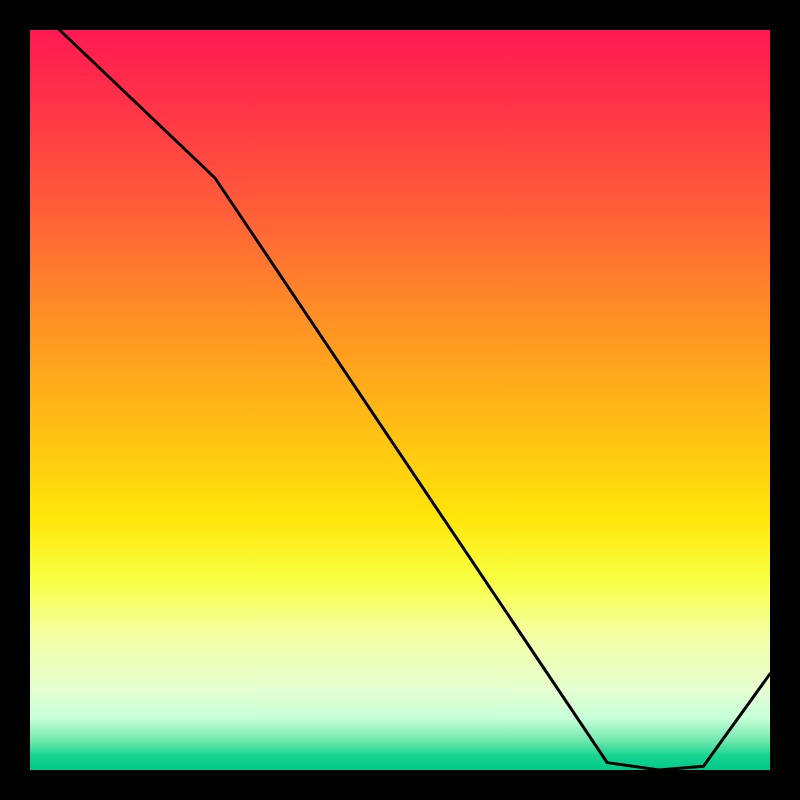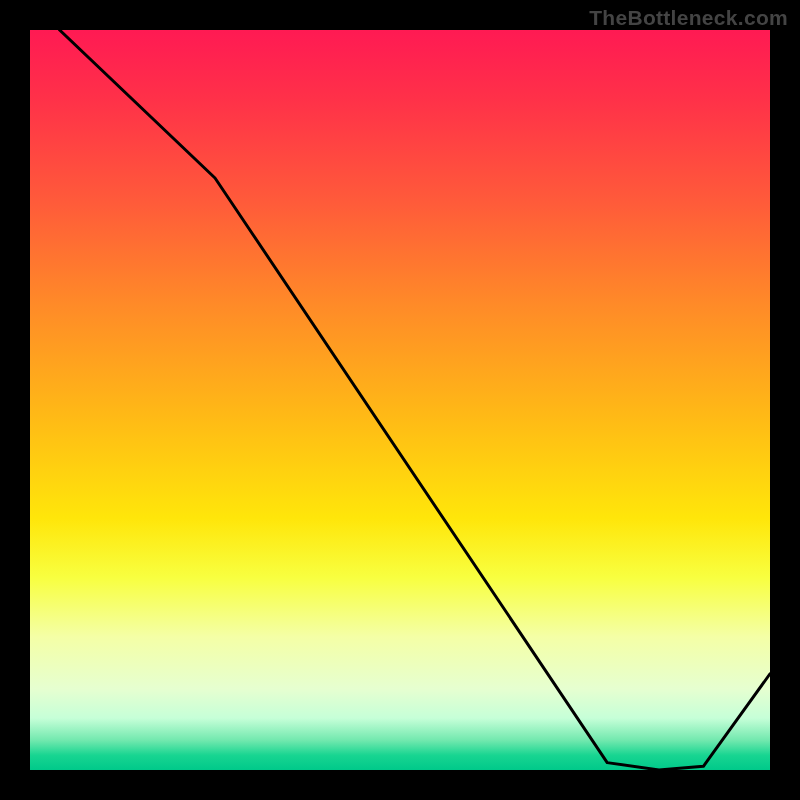--- a/index.html
+++ b/index.html
@@ -70,21 +70,20 @@
     color: #d62211;
     font-size: 12px;
     font-weight: bold;
     white-space: nowrap;
   }
 </style>
 </head>
 <body>
 
 <div class="container">
-  <div class="watermark">TheBottleneck.com</div>
 
   <div class="plot-area">
     <div class="gradient-bg"></div>
 
     <svg class="plot" viewBox="0 0 100 100" preserveAspectRatio="none">
       <path id="curve-path" fill="none" stroke="#000" stroke-width="0.4" stroke-linecap="round" stroke-linejoin="round" d="M0.00 -8.00 L4.00 0.00 L25.00 20.00 L78.00 99.00 L85.00 100.00 L91.00 99.50 L100.00 87.00"></path>
     </svg>
 
     <div class="anchor-text" id="anchor-label" style="left: calc(85% - 40px);"></div>
   </div>

